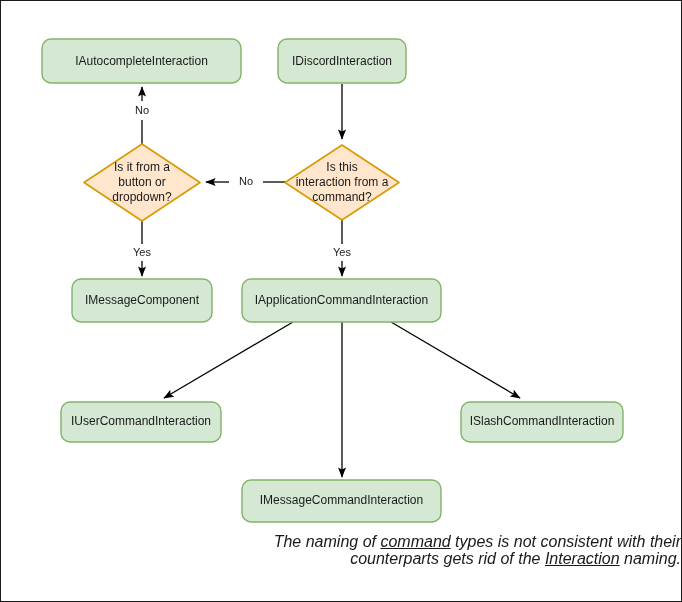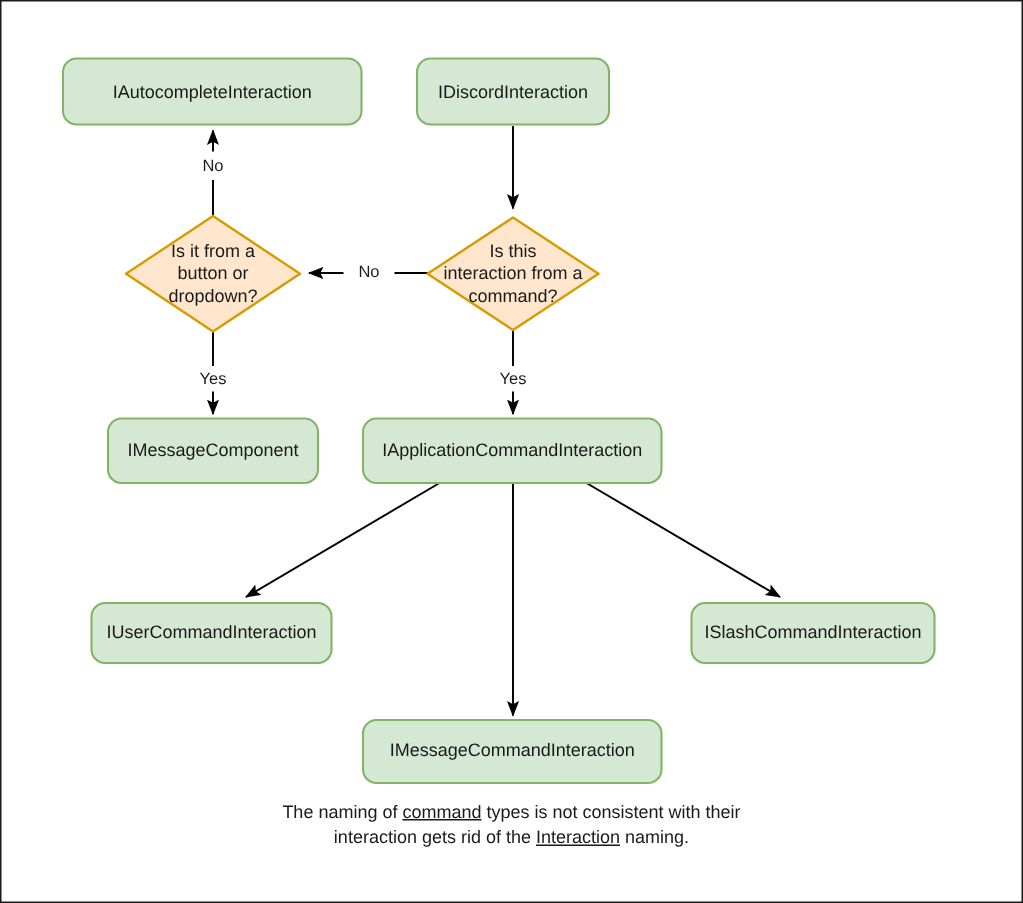--- a/index.html
+++ b/index.html
@@ -62,25 +62,26 @@
     fill: #ffe6cc;
     stroke: #d79b00;
     stroke-width: 1.6;
     stroke-linejoin: round;
   }
   #caption {
     position: absolute;
     left: 0;
     right: 0;
     top: 532px;
-    text-align: center;
-    font-family: "Liberation Sans", sans-serif;
-    font-size: 12px;
+    text-align: right;
+    font-family: "Liberation Sans", sans-serif;
+    font-size: 16px;
     line-height: 17px;
     color: #1a1a1a;
+    font-style: italic;
   }
   #caption .u { text-decoration: underline; }
   #caption .b { font-weight: bold; }
 </style>
 </head>
 <body>
 
 <div id="page">
 
   <svg id="flow-svg" viewBox="0 0 682 602">
@@ -196,16 +197,16 @@
 
     
     <g>
       <rect class="process-box" x="241" y="479" width="199" height="42" rx="9" ry="9"></rect>
       <text class="node-label" x="340.5" y="500">IMessageCommandInteraction</text>
     </g>
   </svg>
 
   <div id="caption">
     <div><span>The naming of </span><span class="u">command</span><span> types is not consistent with their</span></div>
-    <div><span>interaction gets rid of the </span><span class="u">Interaction</span><span> naming.</span></div>
+    <div><span>counterparts gets rid of the </span><span class="u">Interaction</span><span> naming.</span></div>
   </div>
 
 </div>
 
 </body></html>

